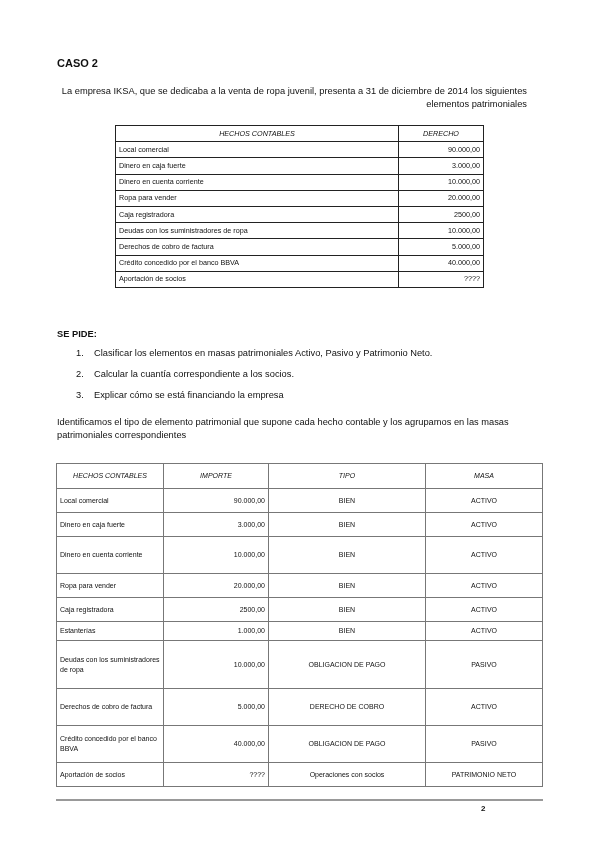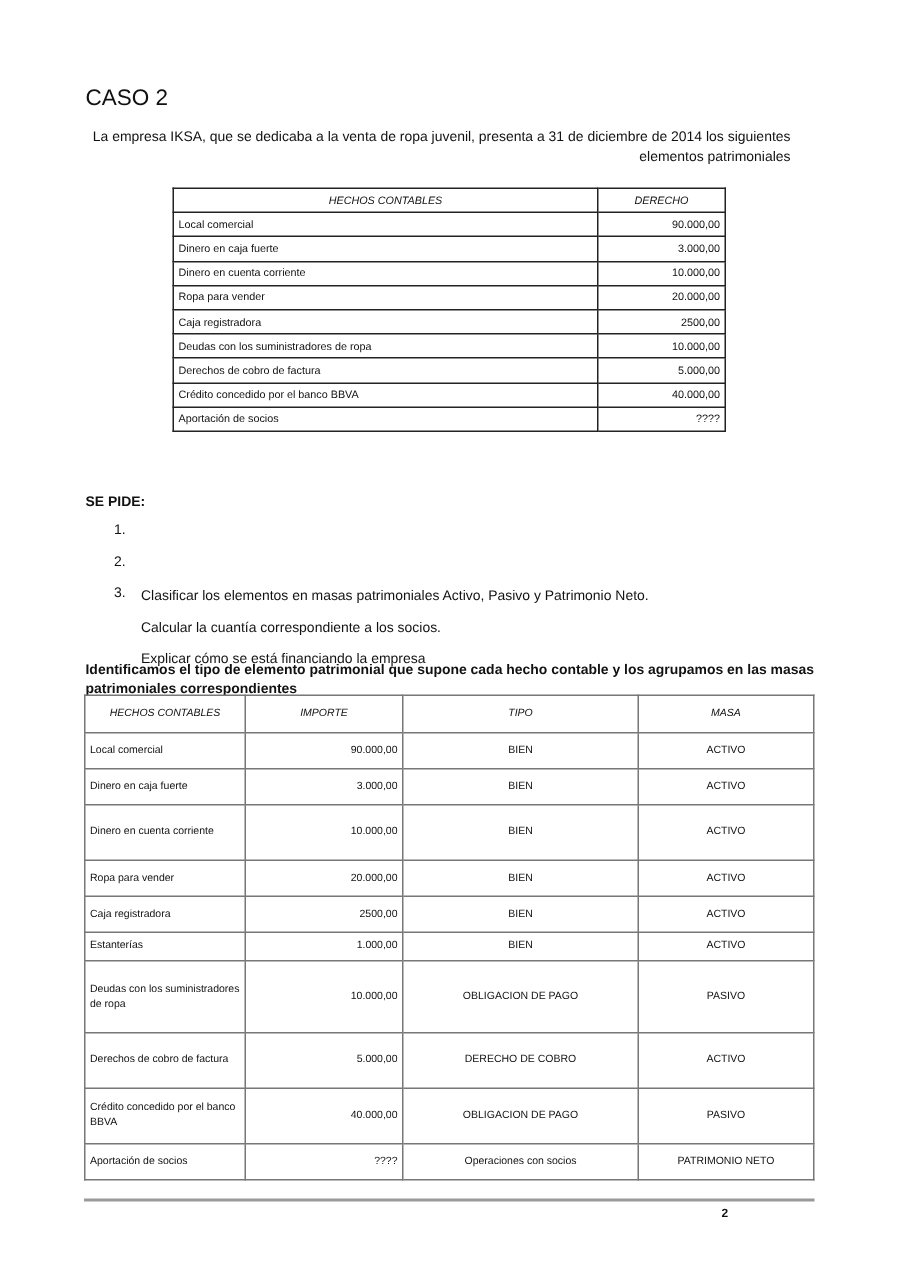--- a/index.html
+++ b/index.html
@@ -1,32 +1,32 @@
 <!DOCTYPE html>
 <html><head>
 <meta charset="utf-8">
 <style>
   html, body { margin:0; padding:0; background:#ffffff; }
   body { width:600px; height:848px; position:relative; overflow:hidden;
          font-family:"Liberation Sans", sans-serif; color:#111; }
   .abs { position:absolute; }
-  .title { left:57px; top:57px; font-size:15px; font-weight:normal; }
+  .title { left:57px; top:57px; font-size:11px; font-weight:bold; }
   .intro { left:57px; top:85px; width:470px; font-size:9.3px; line-height:13px;text-align:right; }
   .t1 { position:absolute; left:115px; top:125px; width:369px; border-collapse:collapse;
         font-size:7.2px; }
   .t1 td { border:1px solid #222; height:15.2px; padding:0 3px; line-height:10px; }
   .t1 td.num { text-align:right; }
   .t1 .hdr td { font-style:italic; text-align:center; }
   .t1 .c1 { width:276px; }
   .sepide { left:57px; top:329px; font-size:9.3px; font-weight:bold; }
   .list { left:0; top:348px; font-size:9.3px; }
   .li { position:absolute; white-space:nowrap; }
   .li .n { position:absolute; left:76px; }
-  .li .t { position:absolute; left:94px;margin-top:44px; }
-  .heading2 { left:57px; top:440px; width:490px; font-size:9.3px; font-weight:bold; line-height:12.5px; }
+  .li .t { position:absolute; left:94px; }
+  .heading2 { left:57px; top:416px; width:490px; font-size:9.3px; font-weight:normal; line-height:12.5px; }
   .t2 { position:absolute; left:56px; top:463px; width:487px; border-collapse:collapse;
         font-size:7px; }
   .t2 td { border:1px solid #777; padding:0 3px; line-height:10px; }
   .t2 .hdr td { font-style:italic; text-align:center; height:24px; }
   .t2 td.num { text-align:right; }
   .t2 td.ctr { text-align:center; }
   .t2 .c1 { width:100px; }
   .t2 .c2 { width:98px; }
   .t2 .c3 { width:150px; }
   .footer-line { left:56px; top:799px; width:487px; height:2px; background:#999; }

